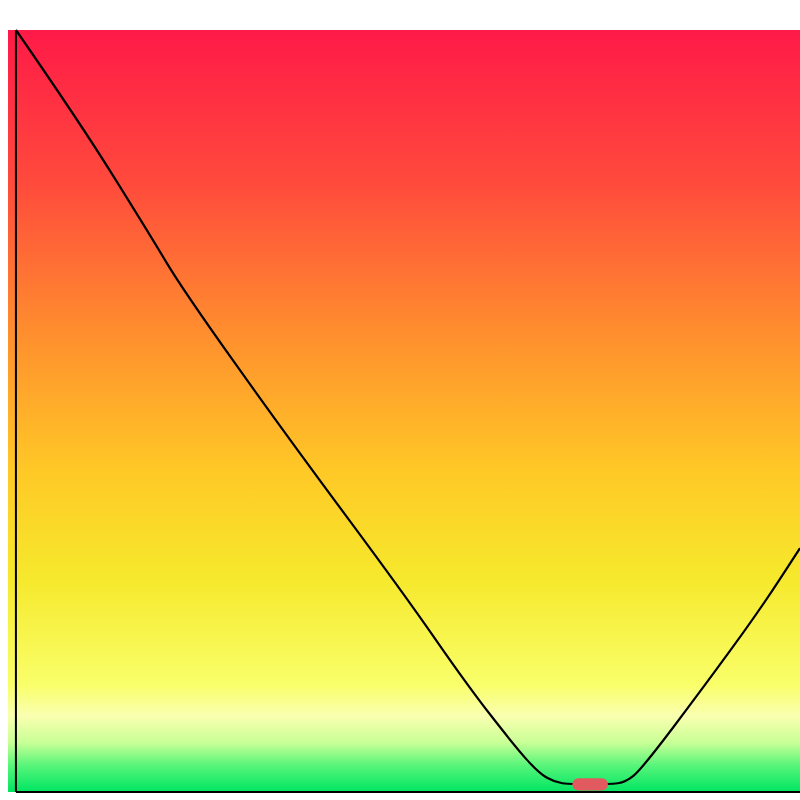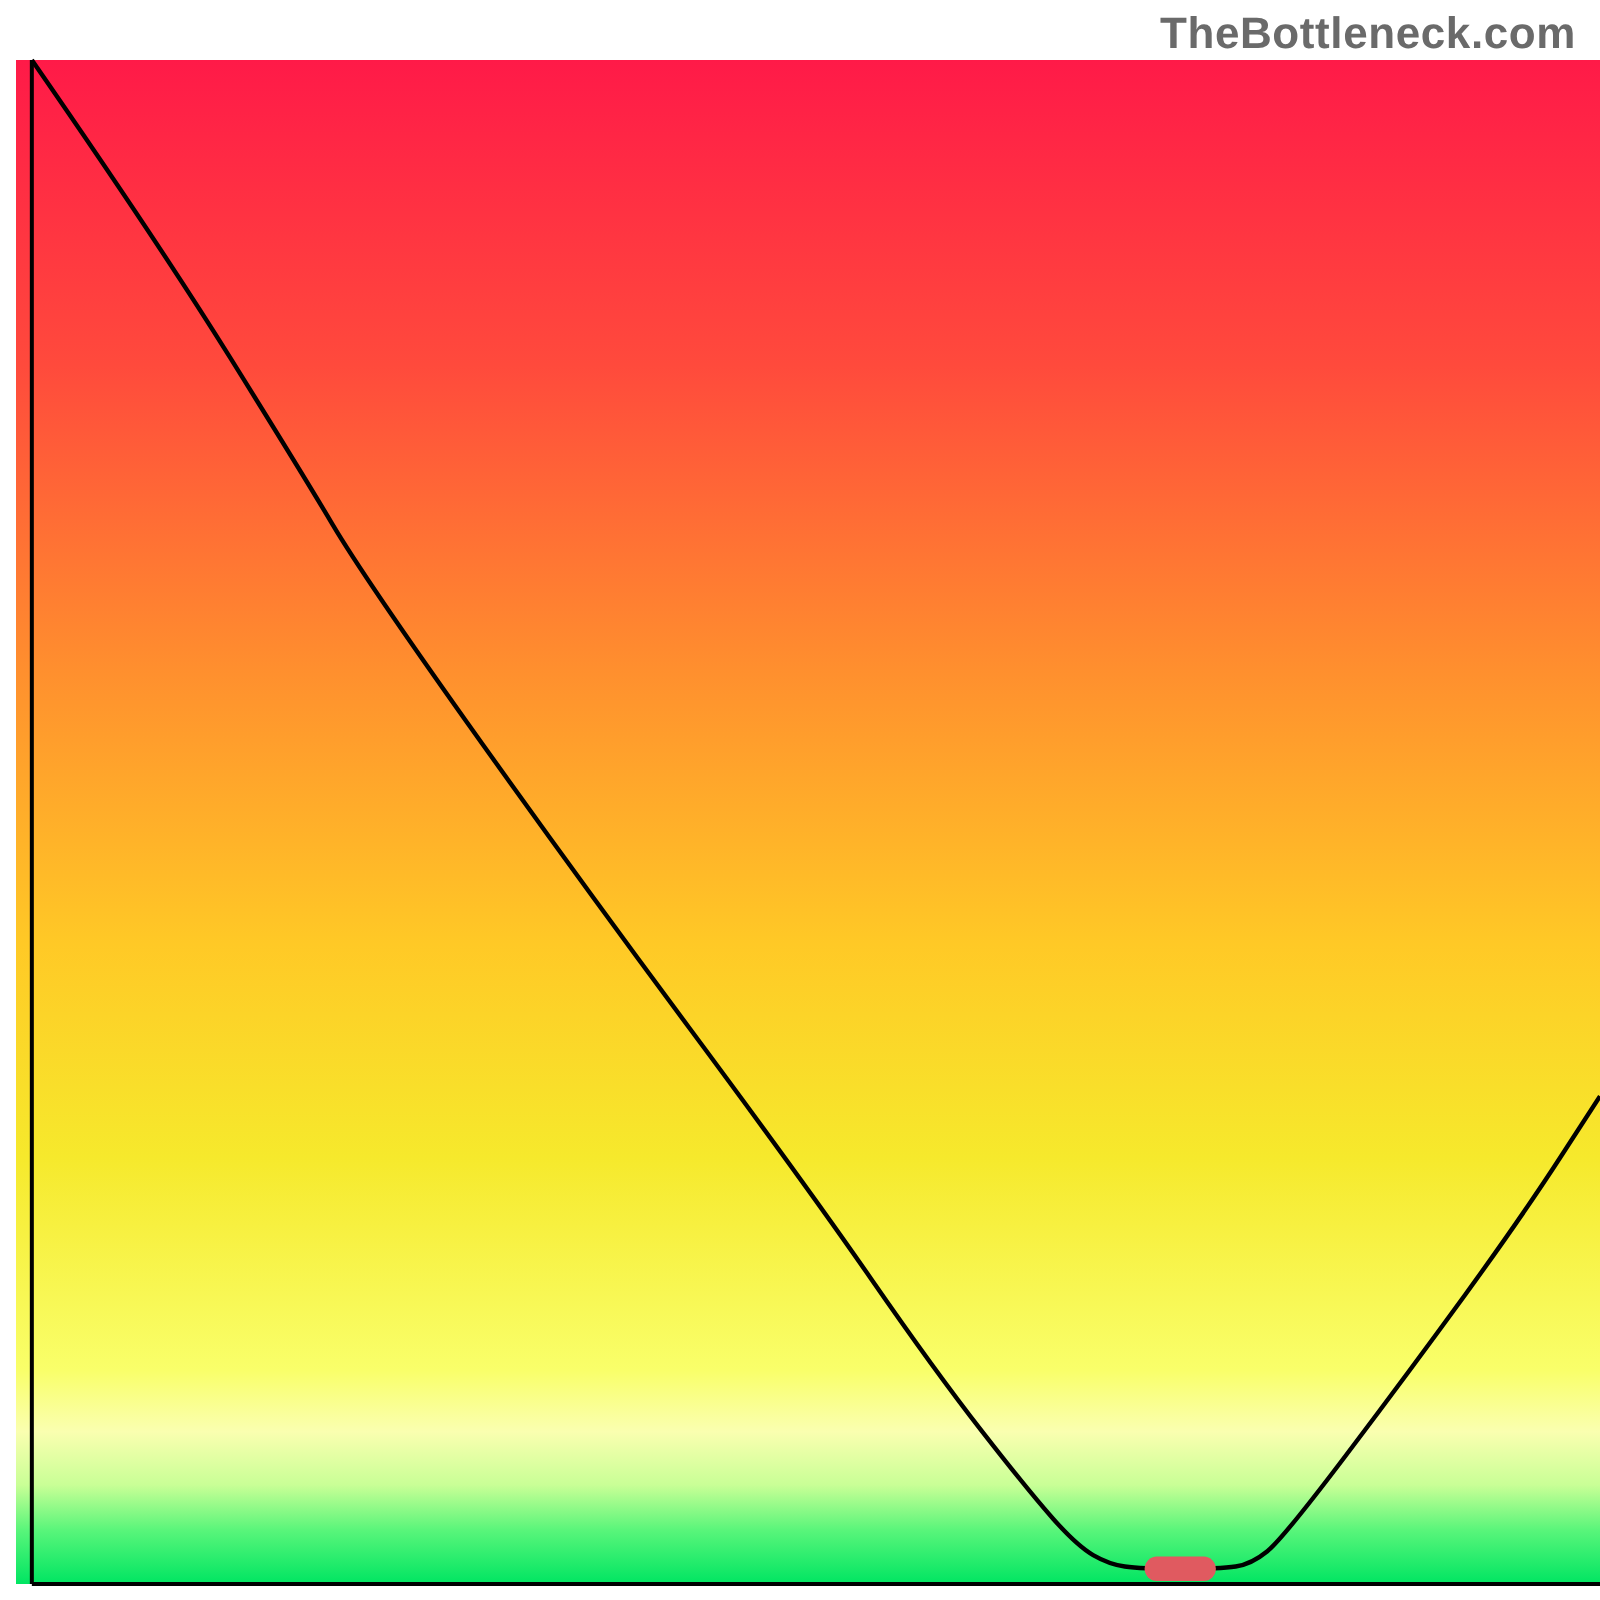--- a/index.html
+++ b/index.html
@@ -32,21 +32,20 @@
     top: 0;
     width: 800px;
     height: 800px;
     display: block;
   }
 </style>
 </head>
 <body>
 
 <div class="chart-container">
-  <div class="watermark">TheBottleneck.com</div>
   <svg class="chart" viewBox="0 0 800 800" preserveAspectRatio="none">
     <defs>
       <linearGradient id="bg-grad" x1="0" y1="0" x2="0" y2="1">
 
       <stop offset="0.00%" stop-color="#ff1a48"></stop>
           <stop offset="20.00%" stop-color="#ff4a3c"></stop>
           <stop offset="40.00%" stop-color="#ff8f2e"></stop>
           <stop offset="58.00%" stop-color="#ffc926"></stop>
           <stop offset="72.00%" stop-color="#f6e92c"></stop>
           <stop offset="86.00%" stop-color="#f9ff6a"></stop>

